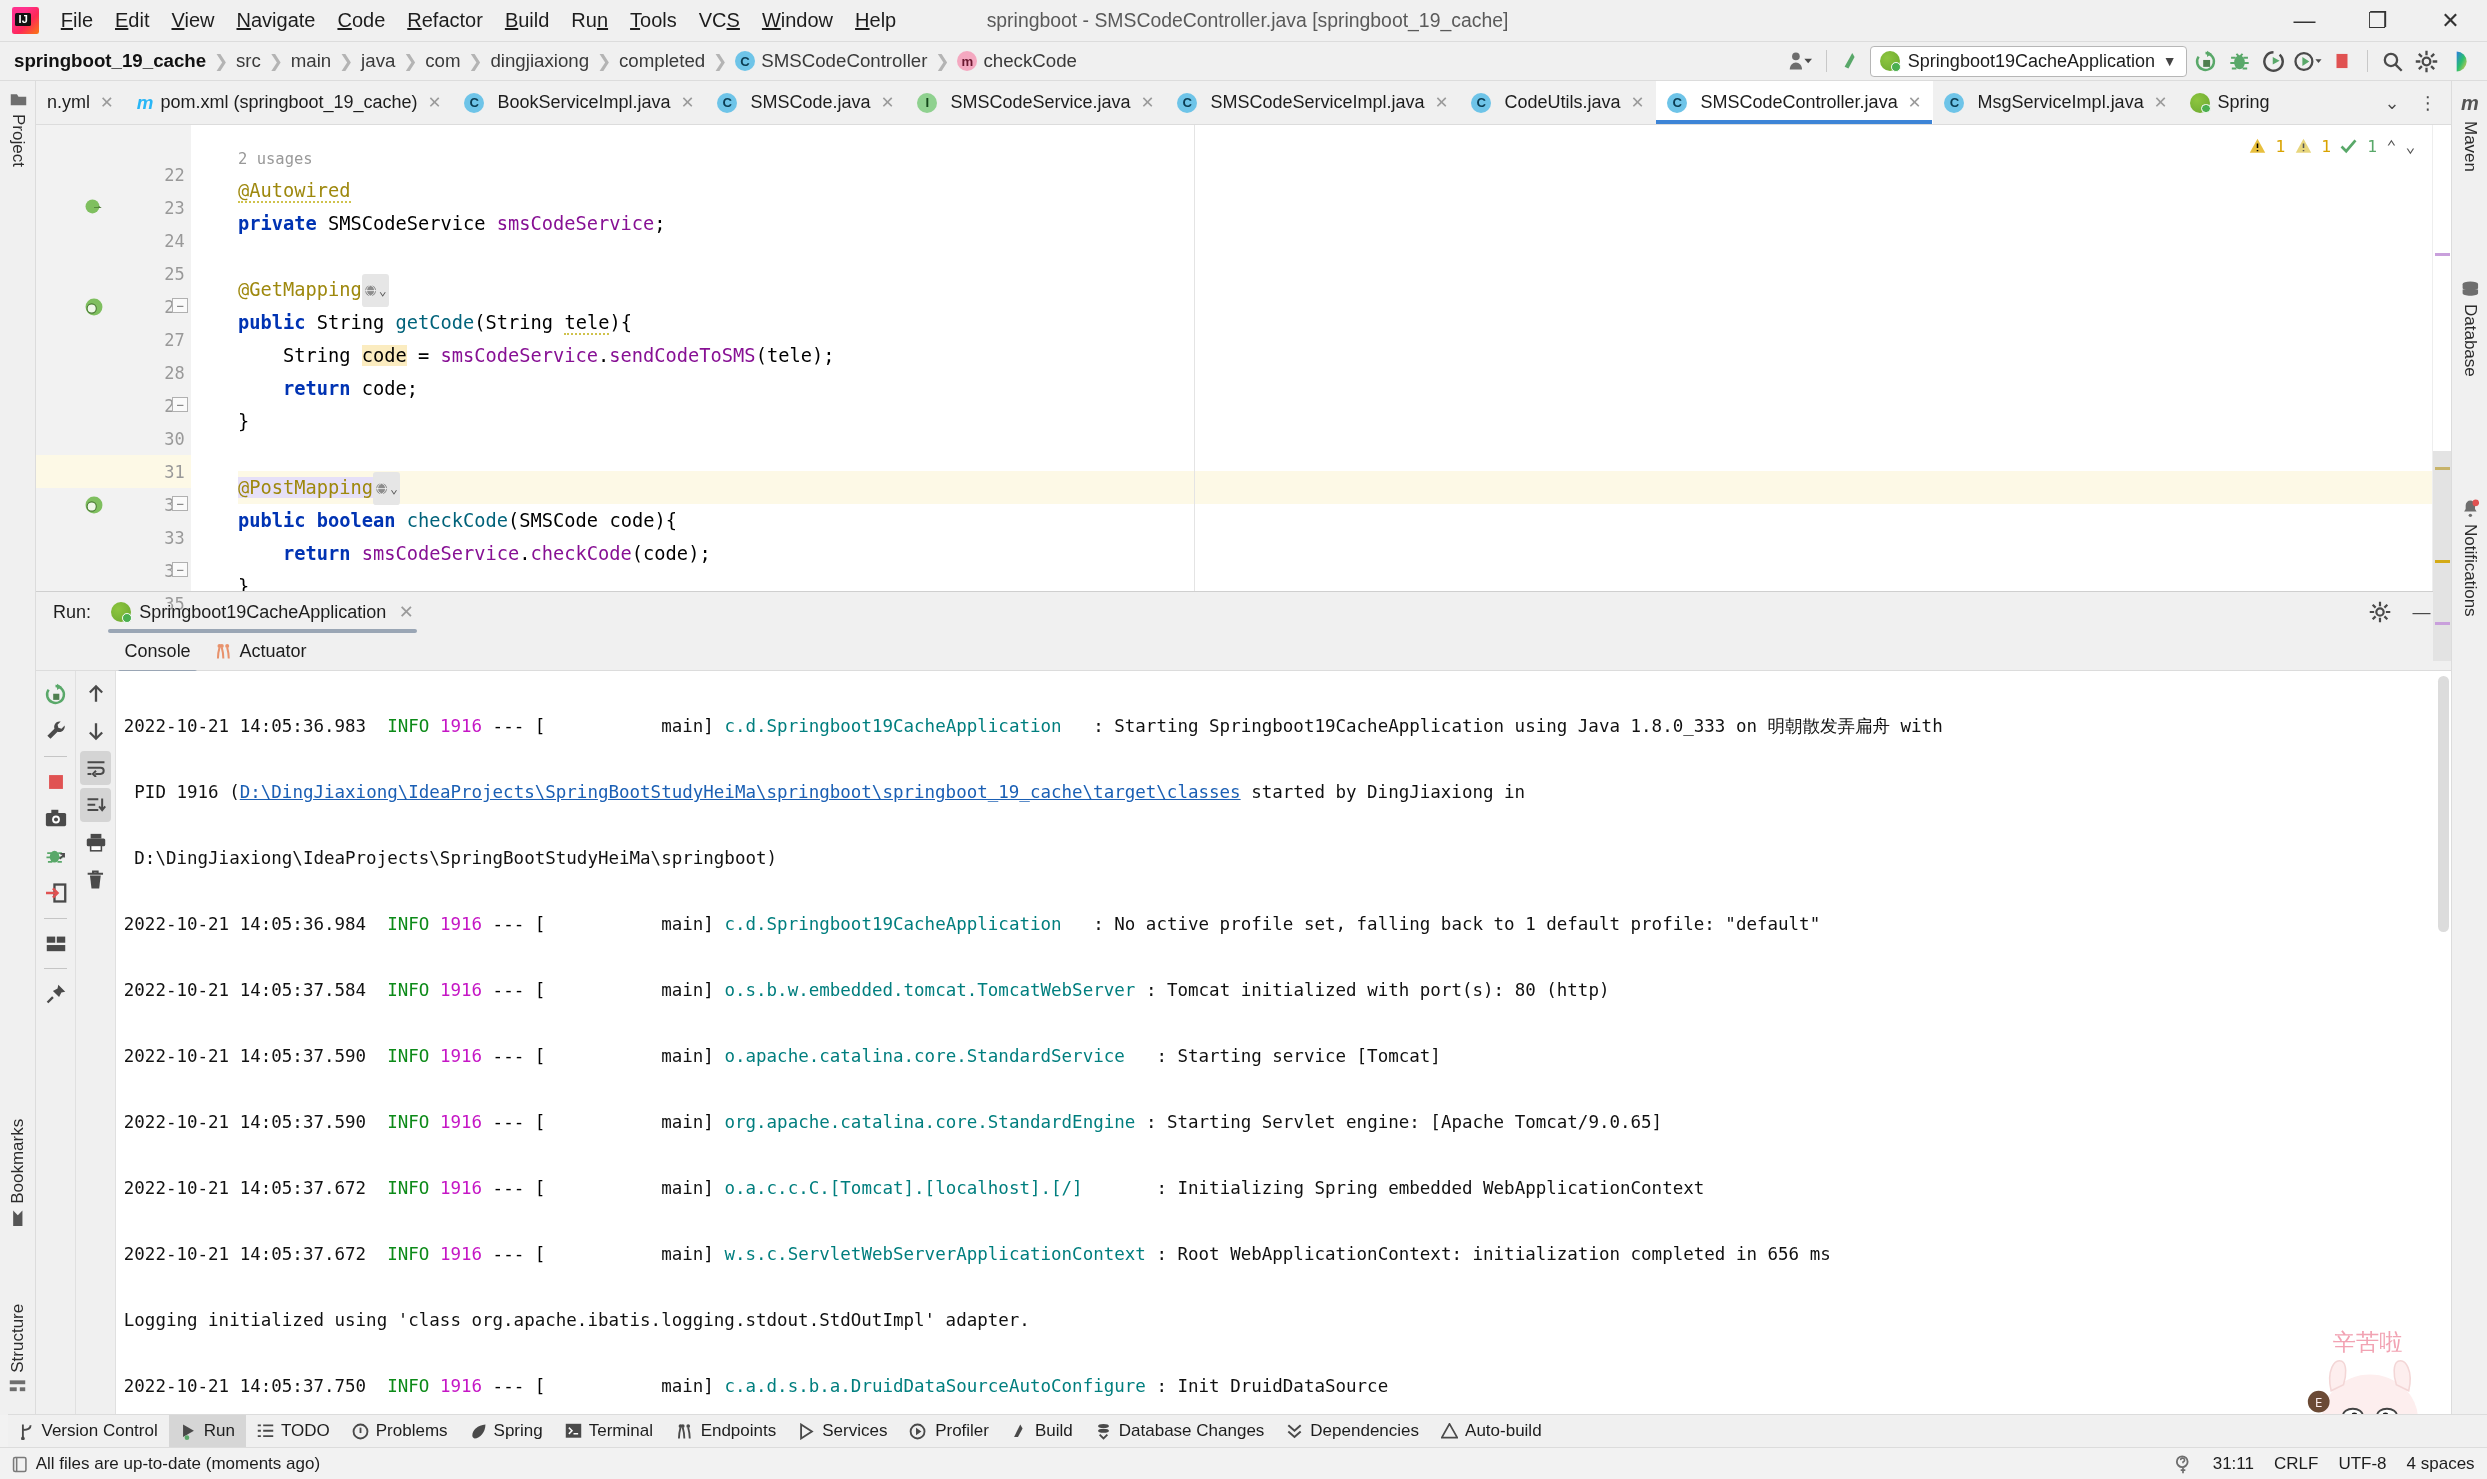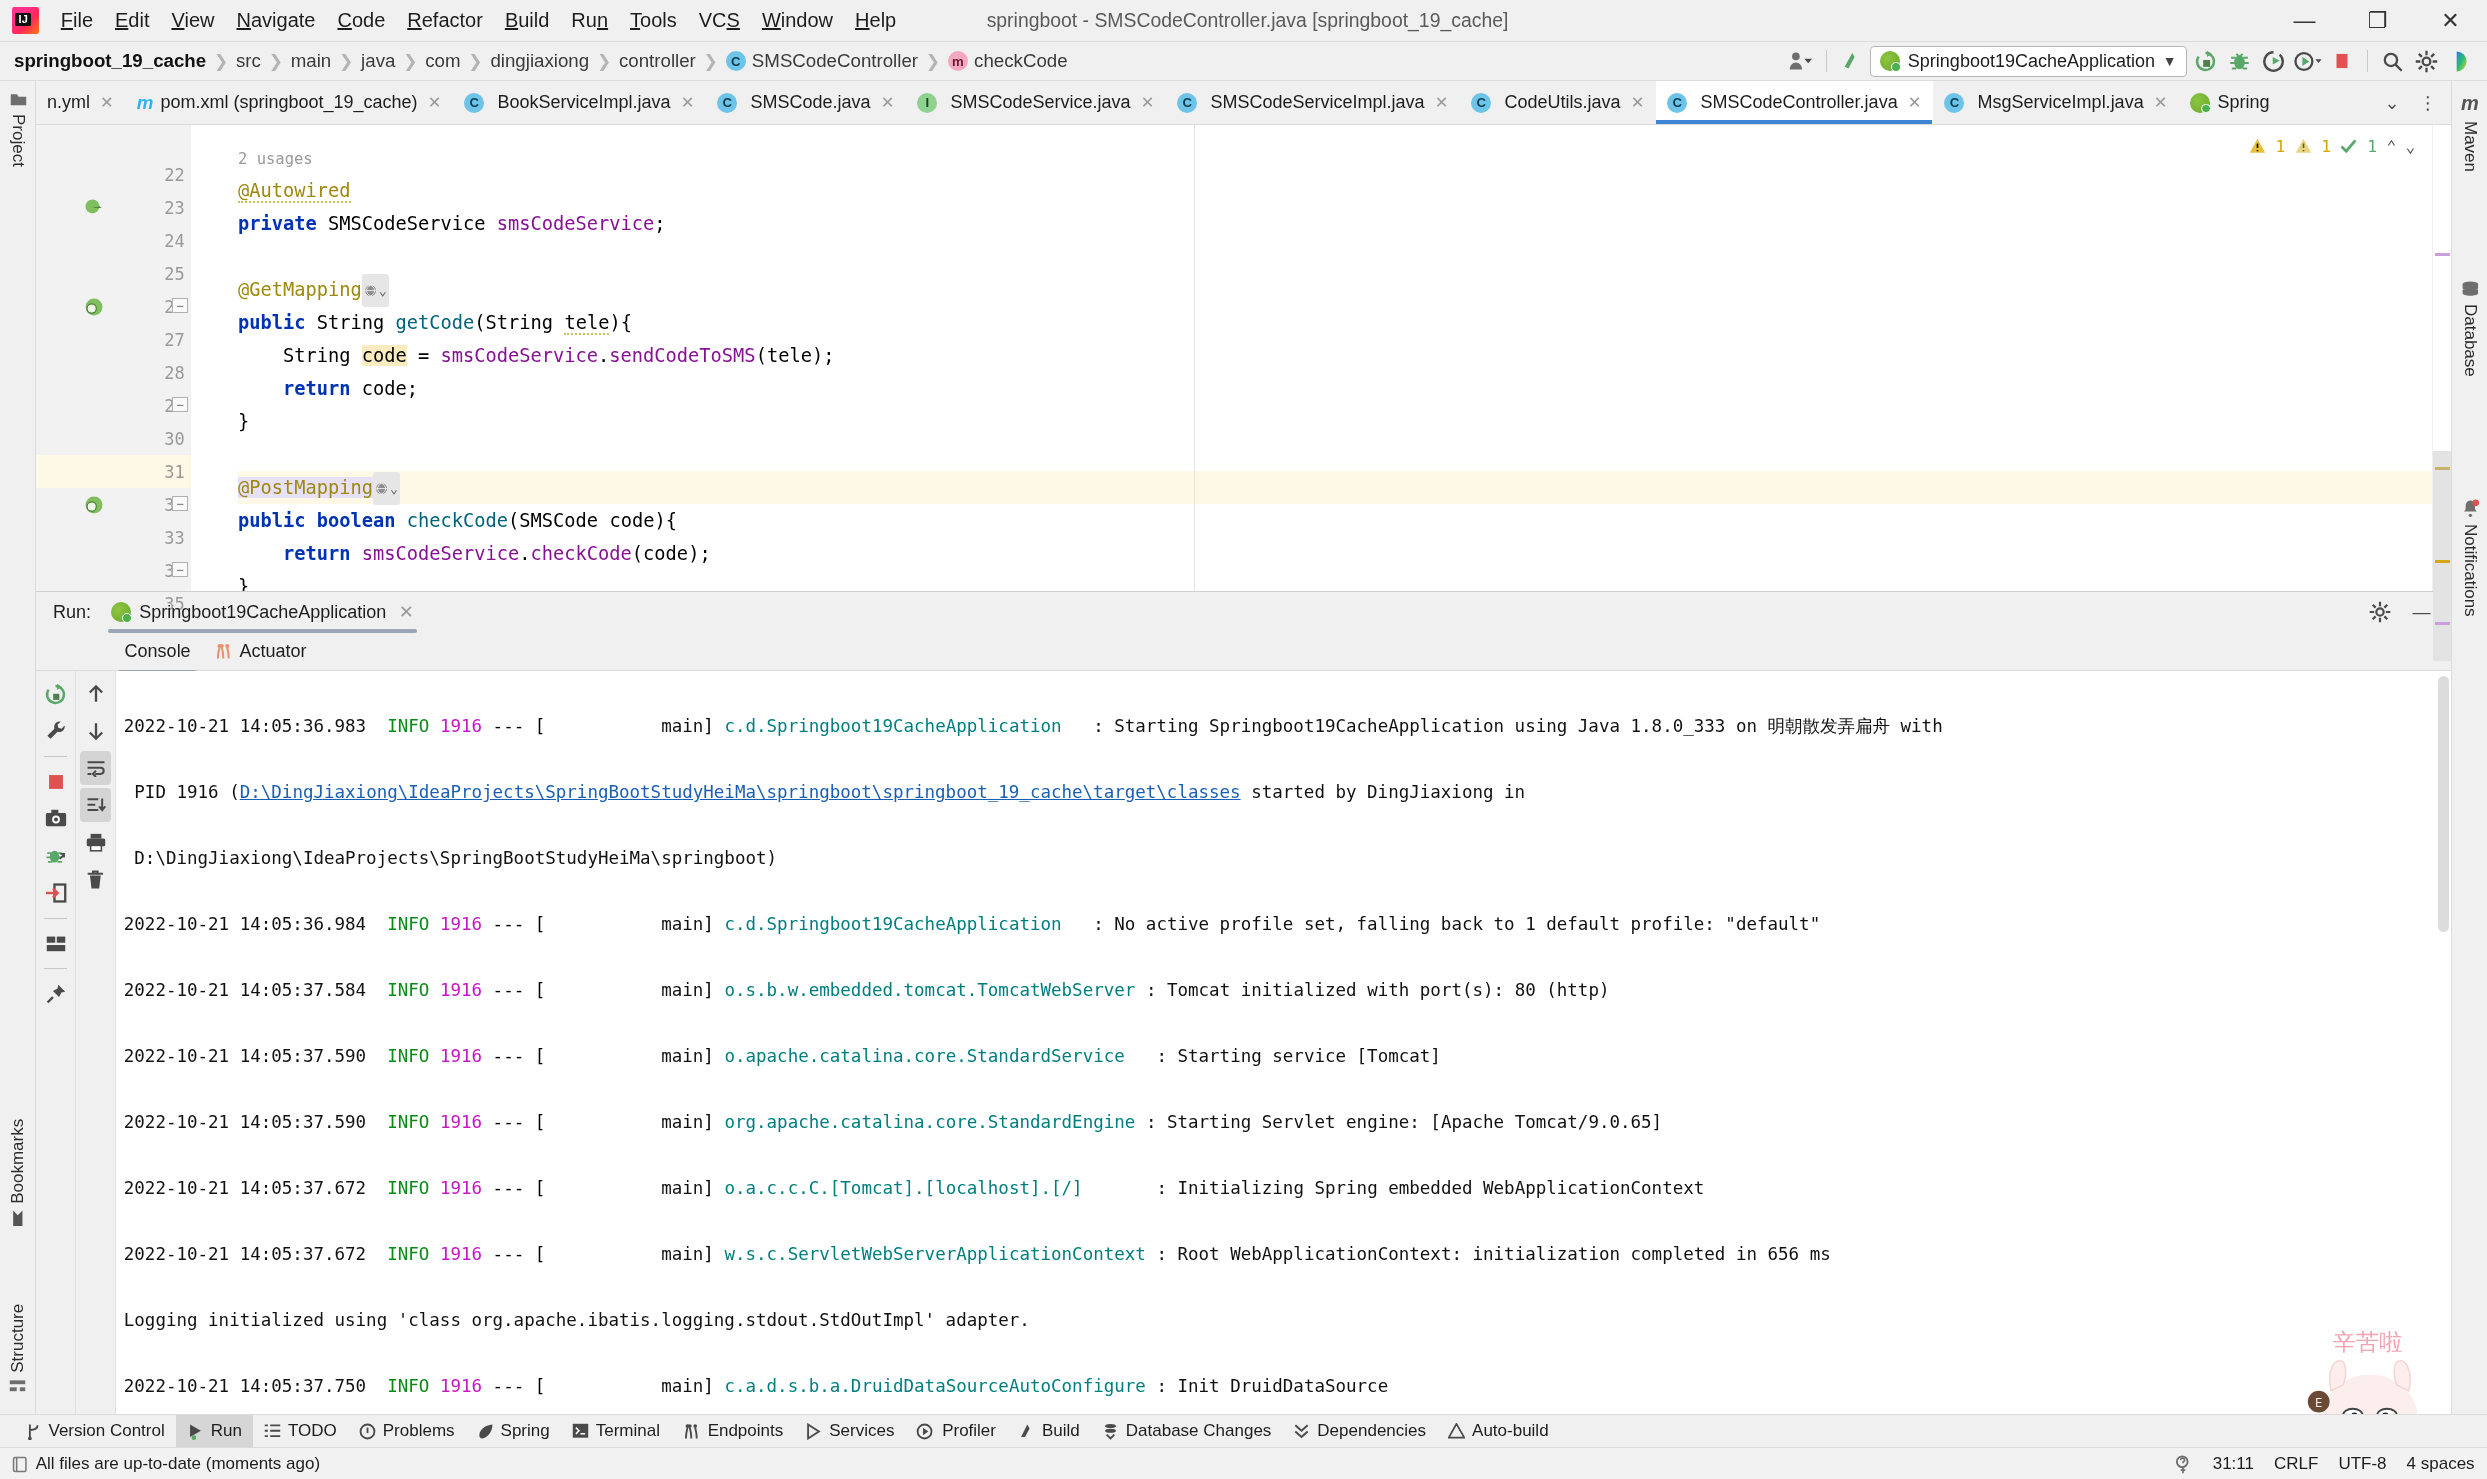--- a/index.html
+++ b/index.html
@@ -239,23 +239,23 @@
     position: absolute; right: 1.6px; top: 4.7px; width: 11px; bottom: 4.7px;
   }
 
   
   #sticker {
     position: absolute; right: 18.7px; bottom: 3.1px; width: 194px; height: 148px; pointer-events: none;
   }
 
   
   #toolwin-bar {
-    position: absolute; left: 0; right: 0; bottom: 33px; height: 33px;
+    position: absolute; left: 8px; right: 0; bottom: 33px; height: 33px;
     background: #f0f0f0; border-top: 0.8px solid #dcdcdc;
-    display: flex; align-items: center; font-size: 17px; color: #1d1d1d; padding-left: 15px;
+    display: flex; align-items: center; font-size: 17px; color: #1d1d1d;
   }
   .twb {
     display: flex; align-items: center; gap: 7px; padding: 4.7px 11px; height: 33px;
   }
   .twb.active { background: #d6d6d6; }
 
   #statusbar {
     position: absolute; left: 0; right: 0; bottom: 0; height: 33px;
     background: #f2f2f2; border-top: 0.8px solid #dcdcdc;
     display: flex; align-items: center; font-size: 17px; color: #1d1d1d; padding: 0 12.4px;
@@ -295,21 +295,21 @@
   <span class="crumb">src</span>
   <span class="crumb-sep">❯</span>
   <span class="crumb">main</span>
   <span class="crumb-sep">❯</span>
   <span class="crumb">java</span>
   <span class="crumb-sep">❯</span>
   <span class="crumb">com</span>
   <span class="crumb-sep">❯</span>
   <span class="crumb">dingjiaxiong</span>
   <span class="crumb-sep">❯</span>
-  <span class="crumb">controller</span>
+  <span class="crumb">completed</span>
   <span class="crumb-sep">❯</span>
   <span class="crumb">
     <span class="badge-c">C</span>
     <span>SMSCodeController</span>
   </span>
   <span class="crumb-sep">❯</span>
   <span class="crumb">
     <span class="badge-m">m</span>
     <span>checkCode</span>
   </span>

